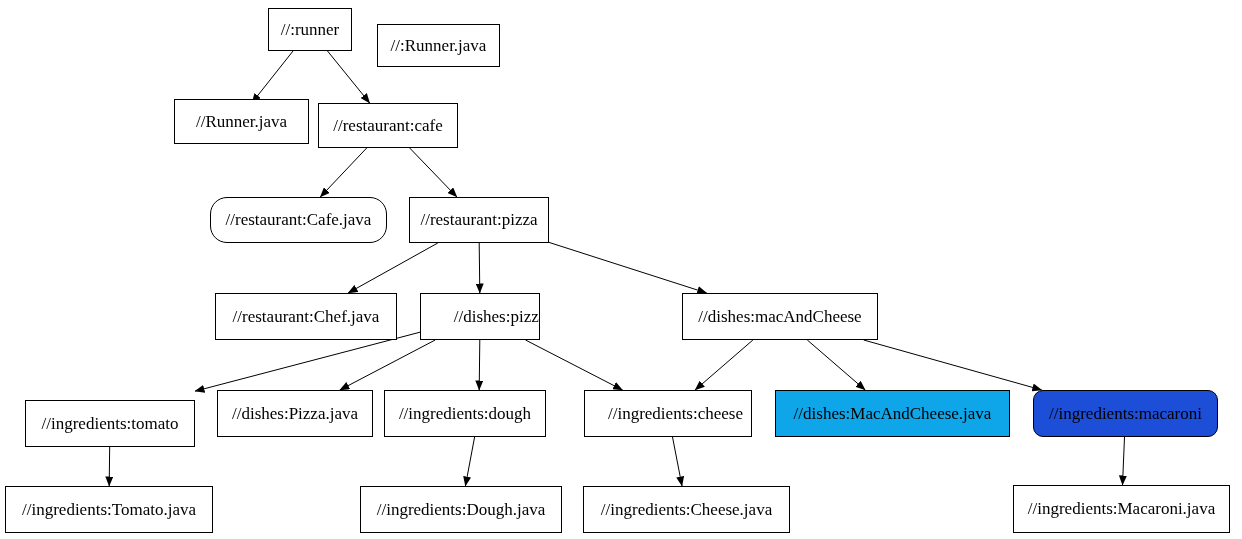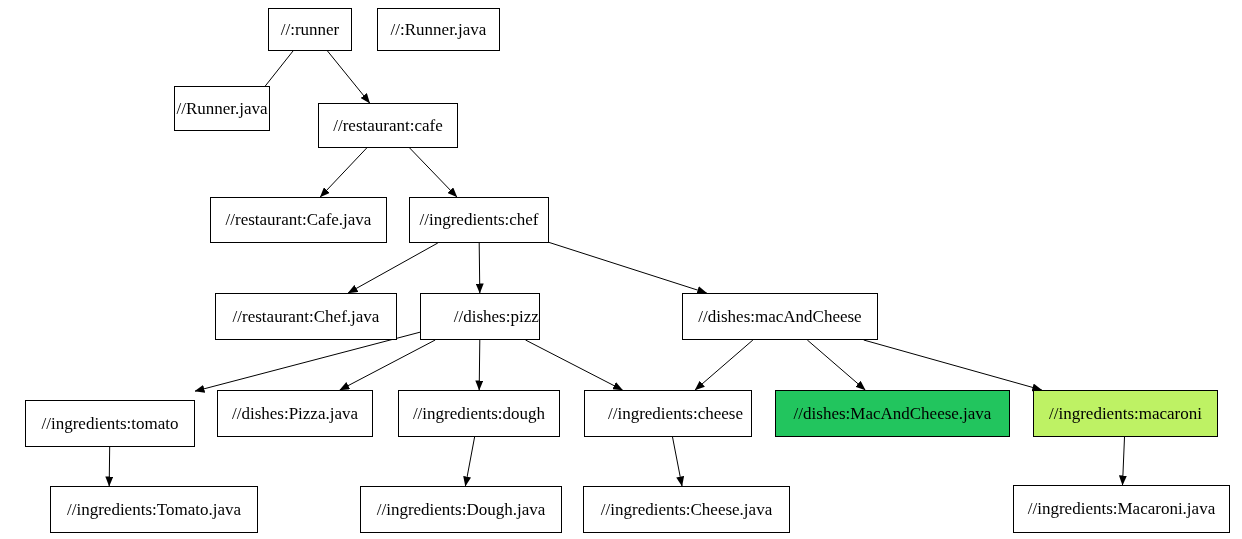--- a/index.html
+++ b/index.html
@@ -59,32 +59,32 @@
         <line x1="807.3" y1="340.0" x2="865.2" y2="390.0" class="edge" stroke="#000000" marker-end="url(#arrowhead)"></line>
         <line x1="863.7" y1="340.0" x2="1041.8" y2="390.0" class="edge" stroke="#000000" marker-end="url(#arrowhead)"></line>
         <line x1="109.8" y1="437.0" x2="109.2" y2="486.0" class="edge" stroke="#000000" marker-end="url(#arrowhead)"></line>
         <line x1="474.6" y1="437.0" x2="465.4" y2="486.0" class="edge" stroke="#000000" marker-end="url(#arrowhead)"></line>
         <line x1="672.5" y1="437.0" x2="682.0" y2="486.0" class="edge" stroke="#000000" marker-end="url(#arrowhead)"></line>
         <line x1="1124.5" y1="437.0" x2="1122.5" y2="485.0" class="edge" stroke="#000000" marker-end="url(#arrowhead)"></line>
       </g>
   </svg>
   <div id="node-layer">
       <div class="node" style="left: 268px; top: 8px; width: 84px; height: 43px; background: rgb(255, 255, 255); border-color: rgb(0, 0, 0); color: rgb(0, 0, 0);">//:runner</div>
-      <div class="node" style="left: 377px; top: 8px; width: 123px; height: 43px; background: rgb(255, 255, 255); border-color: rgb(0, 0, 0); color: rgb(0, 0, 0);">//:Runner.java</div>
-      <div class="node" style="left: 174px; top: 86px; width: 96px; height: 45px; background: rgb(255, 255, 255); border-color: rgb(0, 0, 0); color: rgb(0, 0, 0);">//Runner.java</div>
+      <div class="node" style="left: 377px; top: 24px; width: 123px; height: 43px; background: rgb(255, 255, 255); border-color: rgb(0, 0, 0); color: rgb(0, 0, 0);">//:Runner.java</div>
+      <div class="node" style="left: 174px; top: 99px; width: 135px; height: 45px; background: rgb(255, 255, 255); border-color: rgb(0, 0, 0); color: rgb(0, 0, 0);">//Runner.java</div>
       <div class="node" style="left: 318px; top: 103px; width: 140px; height: 45px; background: rgb(255, 255, 255); border-color: rgb(0, 0, 0); color: rgb(0, 0, 0);">//restaurant:cafe</div>
-      <div class="node" style="left: 210px; top: 197px; width: 177px; height: 46px; background: rgb(255, 255, 255); border-color: rgb(0, 0, 0); color: rgb(0, 0, 0);">//restaurant:Cafe.java</div>
-      <div class="node" style="left: 409px; top: 197px; width: 140px; height: 46px; background: rgb(255, 255, 255); border-color: rgb(0, 0, 0); color: rgb(0, 0, 0);">//ingredients:chef</div>
+      <div class="node" style="left: 210px; top: 197px; width: 177px; height: 46px; background: rgb(255, 255, 255); border-color: rgb(0, 0, 0); color: rgb(0, 0, 0); border-radius: 17px;">//restaurant:Cafe.java</div>
+      <div class="node" style="left: 409px; top: 197px; width: 140px; height: 46px; background: rgb(255, 255, 255); border-color: rgb(0, 0, 0); color: rgb(0, 0, 0);">//restaurant:pizza</div>
       <div class="node" style="left: 215px; top: 293px; width: 182px; height: 47px; background: rgb(255, 255, 255); border-color: rgb(0, 0, 0); color: rgb(0, 0, 0);">//restaurant:Chef.java</div>
       <div class="node" style="left: 420px; top: 293px; width: 120px; height: 47px; background: rgb(255, 255, 255); border-color: rgb(0, 0, 0); color: rgb(0, 0, 0); padding-left: 40px;">//dishes:pizza</div>
       <div class="node" style="left: 682px; top: 293px; width: 196px; height: 47px; background: rgb(255, 255, 255); border-color: rgb(0, 0, 0); color: rgb(0, 0, 0);">//dishes:macAndCheese</div>
       <div class="node" style="left: 25px; top: 390px; width: 170px; height: 47px; background: rgb(255, 255, 255); border-color: rgb(0, 0, 0); color: rgb(0, 0, 0); margin-top: 10px;">//ingredients:tomato</div>
       <div class="node" style="left: 217px; top: 390px; width: 156px; height: 47px; background: rgb(255, 255, 255); border-color: rgb(0, 0, 0); color: rgb(0, 0, 0);">//dishes:Pizza.java</div>
-      <div class="node" style="left: 398px; top: 390px; width: 162px; height: 47px; background: rgb(255, 255, 255); border-color: rgb(0, 0, 0); color: rgb(0, 0, 0); font-family: Liberation Serif, serif;">//ingredients:dough</div>
+      <div class="node" style="left: 384px; top: 390px; width: 162px; height: 47px; background: rgb(255, 255, 255); border-color: rgb(0, 0, 0); color: rgb(0, 0, 0); font-family: Liberation Serif, serif;">//ingredients:dough</div>
       <div class="node" style="left: 584px; top: 390px; width: 168px; height: 47px; background: rgb(255, 255, 255); border-color: rgb(0, 0, 0); color: rgb(0, 0, 0); padding-left: 15px;">//ingredients:cheese</div>
-      <div class="node" style="left: 775px; top: 390px; width: 235px; height: 47px; background: #22c55e; border-color: rgb(0, 0, 0); color: rgb(0, 0, 0);">//dishes:MacAndCheese.java</div>
-      <div class="node" style="left: 1033px; top: 390px; width: 185px; height: 47px; background: #bef264; border-color: rgb(0, 0, 0); color: rgb(0, 0, 0);">//ingredients:macaroni</div>
-      <div class="node" style="left: 5px; top: 486px; width: 208px; height: 47px; background: rgb(255, 255, 255); border-color: rgb(0, 0, 0); color: rgb(0, 0, 0); margin-left: 45px;">//ingredients:Tomato.java</div>
+      <div class="node" style="left: 775px; top: 390px; width: 235px; height: 47px; background: #0ea5e9; border-color: rgb(0, 0, 0); color: rgb(0, 0, 0);">//dishes:MacAndCheese.java</div>
+      <div class="node" style="left: 1033px; top: 390px; width: 185px; height: 47px; background: #1d4ed8; border-color: rgb(0, 0, 0); color: rgb(0, 0, 0); border-radius: 10px;">//ingredients:macaroni</div>
+      <div class="node" style="left: 5px; top: 486px; width: 208px; height: 47px; background: rgb(255, 255, 255); border-color: rgb(0, 0, 0); color: rgb(0, 0, 0);">//ingredients:Tomato.java</div>
       <div class="node" style="left: 360px; top: 486px; width: 202px; height: 47px; background: rgb(255, 255, 255); border-color: rgb(0, 0, 0); color: rgb(0, 0, 0);">//ingredients:Dough.java</div>
       <div class="node" style="left: 583px; top: 486px; width: 207px; height: 47px; background: rgb(255, 255, 255); border-color: rgb(0, 0, 0); color: rgb(0, 0, 0);">//ingredients:Cheese.java</div>
       <div class="node" style="left: 1013px; top: 485px; width: 217px; height: 48px; background: rgb(255, 255, 255); border-color: rgb(0, 0, 0); color: rgb(0, 0, 0);">//ingredients:Macaroni.java</div>
     </div>
 </div>
 
 </body></html>

